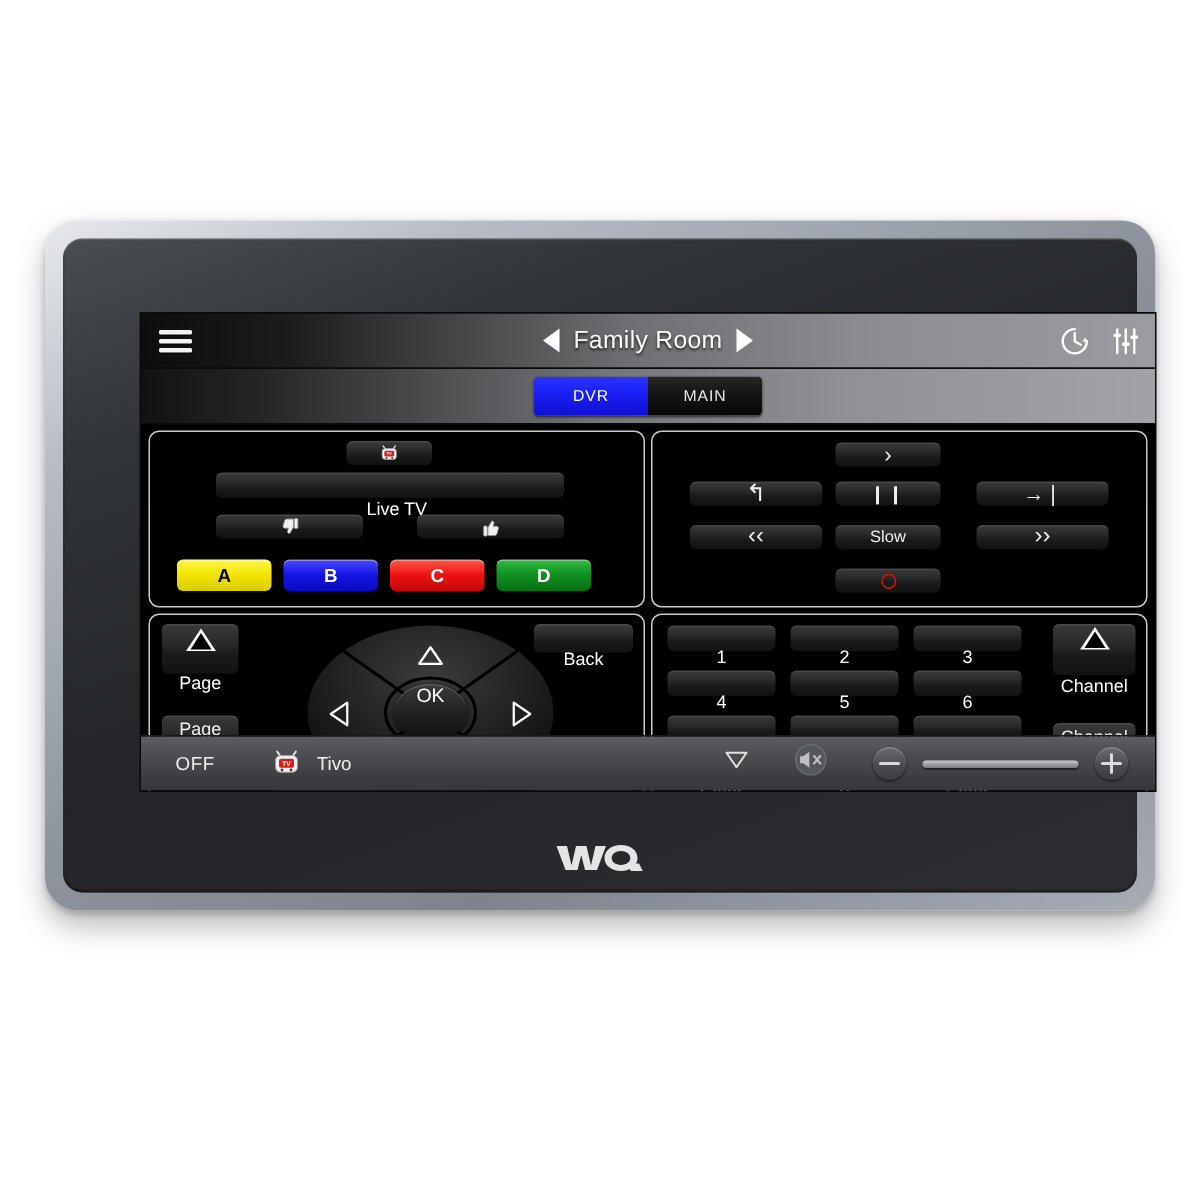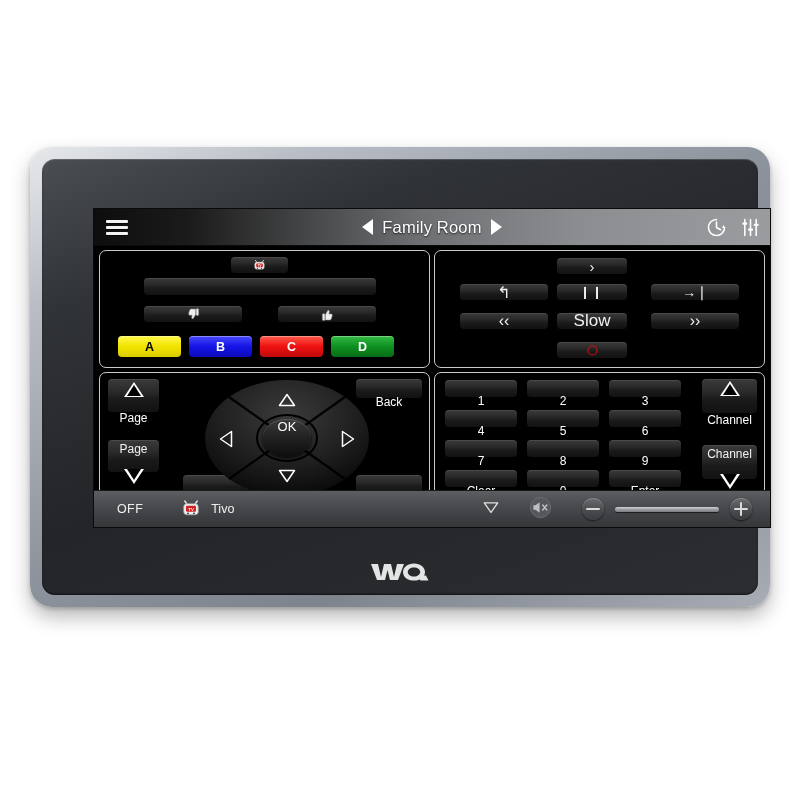--- a/index.html
+++ b/index.html
@@ -185,37 +185,44 @@
             </g>
             <g fill="#fff">
               <rect x="2.6" y="6.2" width="5.8" height="2.6" rx="1.1"></rect>
               <rect x="9.1" y="13" width="5.8" height="2.6" rx="1.1"></rect>
               <rect x="15.6" y="7.6" width="5.8" height="2.6" rx="1.1"></rect>
             </g>
           </svg>
         </div>
       </div>
 
+      <div class="tabstrip">
+        <div class="tabs">
+          <div class="tab on">DVR</div>
+          <div class="tab off">MAIN</div>
+        </div>
+      </div>
 
       <div class="body">
         <div class="grid">
 
           <div class="panel p1">
             <div class="pill tivo-btn">
               <svg width="13" height="13" viewBox="0 0 24 24">
                 <path d="M7 6 L4.5 2.4 M17 6 L19.5 2.4" stroke="#e8e8e8" stroke-width="1.6" stroke-linecap="round"></path>
                 <rect x="3.2" y="5.6" width="17.6" height="13.4" rx="4" fill="#efefef" stroke="#9a9a9a" stroke-width=".8"></rect>
                 <rect x="6" y="8.2" width="12" height="7.2" rx="1.6" fill="#d02020"></rect>
                 <text x="12" y="13.9" font-size="5.2" text-anchor="middle" fill="#fff" font-family="sans-serif" font-weight="bold">TV</text>
                 <circle cx="8.4" cy="17.2" r="1.15" fill="#3a3a3a"></circle>
                 <circle cx="15.6" cy="17.2" r="1.15" fill="#3a3a3a"></circle>
               </svg>
             </div>
 
             <div class="pill livetv"></div>
+            <div class="lbl-below livetv-t">Live TV</div>
 
             <div class="pill thumb-d">
               <svg width="15" height="15" viewBox="0 0 24 24">
                 <path d="M15.6 3.2 H8.2 c-1 0-1.9.6-2.2 1.6 L4.3 10.4 c-.4 1.3.6 2.6 1.9 2.6 h3.6 l-.7 3.6 c-.2 1.1.6 2.1 1.7 2.1 .5 0 .9-.3 1.1-.7 l3.7-6.6 z" fill="#efefef" stroke="#8a8a8a" stroke-width=".9" stroke-linejoin="round"></path>
                 <rect x="16.2" y="2.6" width="4" height="10.8" rx="1.2" fill="#efefef" stroke="#8a8a8a" stroke-width=".9"></rect>
               </svg>
             </div>
             <div class="pill thumb-u">
               <svg width="15" height="15" viewBox="0 0 24 24">
                 <path d="M8.4 20.8 H15.8 c1 0 1.9-.6 2.2-1.6 L19.7 13.6 c.4-1.3-.6-2.6-1.9-2.6 h-3.6 l.7-3.6 c.2-1.1-.6-2.1-1.7-2.1 -.5 0-.9.3-1.1.7 L8.4 12.6 z" fill="#efefef" stroke="#8a8a8a" stroke-width=".9" stroke-linejoin="round"></path>
@@ -238,21 +245,21 @@
           </div>
 
           <div class="panel p2">
             <div class="pill t narrow" style="left:122px;top:7px;font-size:15px;">›</div>
 
             <div class="pill t wide" style="left:25px;top:33px;font-size:16px;">↰</div>
             <div class="pill t narrow" style="left:122px;top:33px;font-size:12px;letter-spacing:2px;">❙❙</div>
             <div class="pill t wide" style="right:25px;top:33px;font-size:14px;">→❘</div>
 
             <div class="pill t wide" style="left:25px;top:62px;font-size:16px;">‹‹</div>
-            <div class="pill t narrow" style="left:122px;top:62px;font-size:17px;">Slow</div>
+            <div class="pill t narrow" style="left:122px;top:62px;font-size:11px;">Slow</div>
             <div class="pill t wide" style="right:25px;top:62px;font-size:16px;">››</div>
 
             <div class="pill t narrow" style="left:122px;top:91px;">
               <svg width="13" height="13" viewBox="0 0 24 24">
                 <circle cx="12" cy="12" r="8.4" fill="none" stroke="#cc1111" stroke-width="2"></circle>
               </svg>
             </div>
           </div>
 
           <div class="panel p3">

